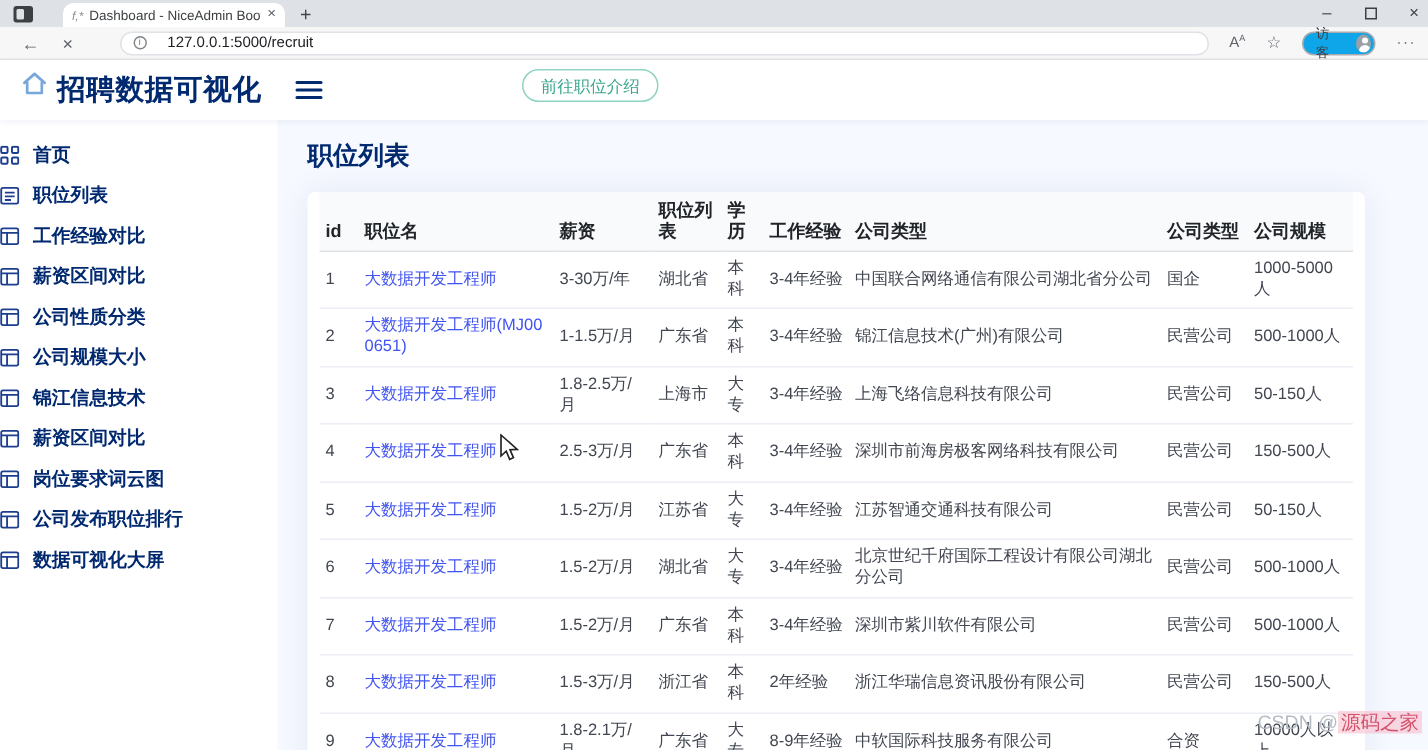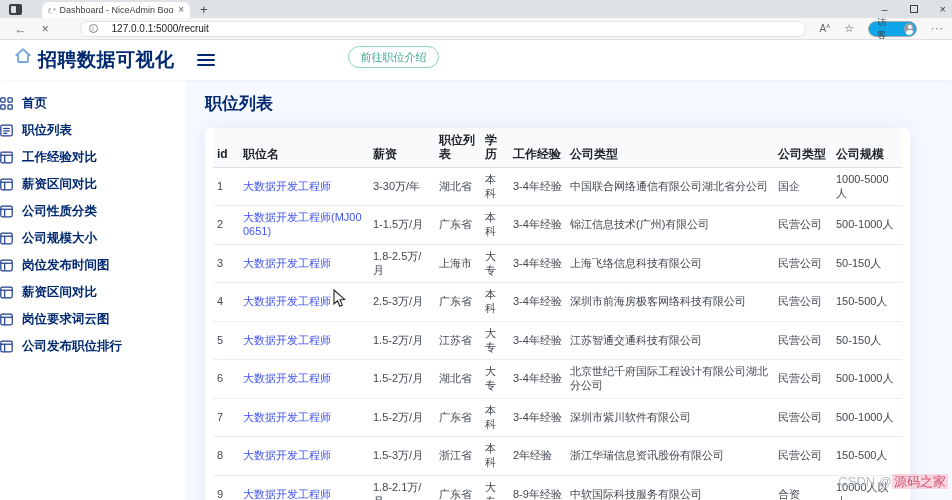--- a/index.html
+++ b/index.html
@@ -190,21 +190,21 @@
           <span class="side-label">公司规模大小</span>
         </div>
         <div class="side-item">
           <svg width="13" height="13" viewBox="0 0 16 16">
             <g fill="none" stroke="#1c3e8f" stroke-width="1.5">
               <rect x="1" y="1.5" width="14" height="13" rx="1.5"></rect>
               <line x1="1" y1="5.2" x2="15" y2="5.2"></line>
               <line x1="5.8" y1="5.2" x2="5.8" y2="14.5"></line>
             </g>
           </svg>
-          <span class="side-label">岗位发布时间图</span>
+          <span class="side-label">锦江信息技术</span>
         </div>
         <div class="side-item">
           <svg width="13" height="13" viewBox="0 0 16 16">
             <g fill="none" stroke="#1c3e8f" stroke-width="1.5">
               <rect x="1" y="1.5" width="14" height="13" rx="1.5"></rect>
               <line x1="1" y1="5.2" x2="15" y2="5.2"></line>
               <line x1="5.8" y1="5.2" x2="5.8" y2="14.5"></line>
             </g>
           </svg>
           <span class="side-label">薪资区间对比</span>
@@ -221,20 +221,30 @@
         </div>
         <div class="side-item">
           <svg width="13" height="13" viewBox="0 0 16 16">
             <g fill="none" stroke="#1c3e8f" stroke-width="1.5">
               <rect x="1" y="1.5" width="14" height="13" rx="1.5"></rect>
               <line x1="1" y1="5.2" x2="15" y2="5.2"></line>
               <line x1="5.8" y1="5.2" x2="5.8" y2="14.5"></line>
             </g>
           </svg>
           <span class="side-label">公司发布职位排行</span>
+        </div>
+        <div class="side-item">
+          <svg width="13" height="13" viewBox="0 0 16 16">
+            <g fill="none" stroke="#1c3e8f" stroke-width="1.5">
+              <rect x="1" y="1.5" width="14" height="13" rx="1.5"></rect>
+              <line x1="1" y1="5.2" x2="15" y2="5.2"></line>
+              <line x1="5.8" y1="5.2" x2="5.8" y2="14.5"></line>
+            </g>
+          </svg>
+          <span class="side-label">数据可视化大屏</span>
         </div>
       </div>
 
     <div class="main">
       <div class="page-title">职位列表</div>
       <div class="card">
         <table>
           <colgroup>
             <col class="c0">
               <col class="c1">

